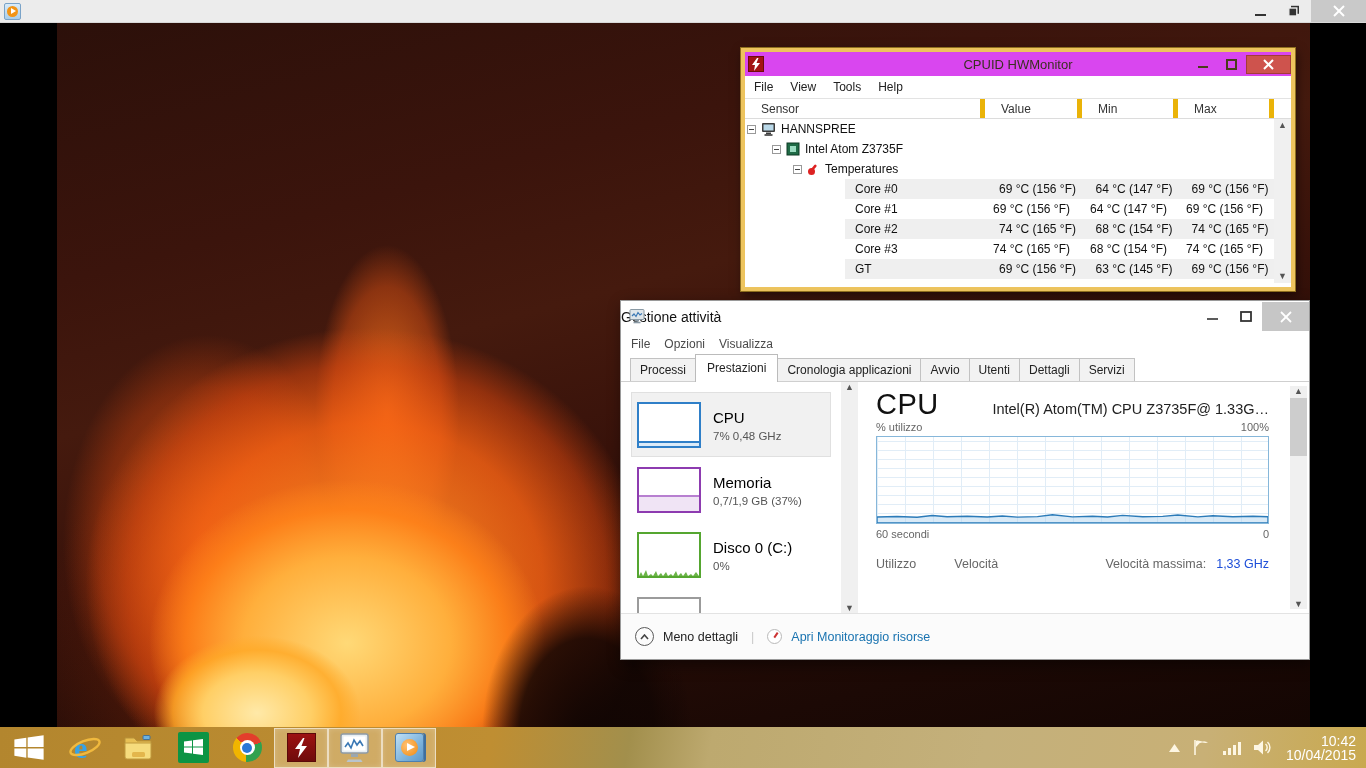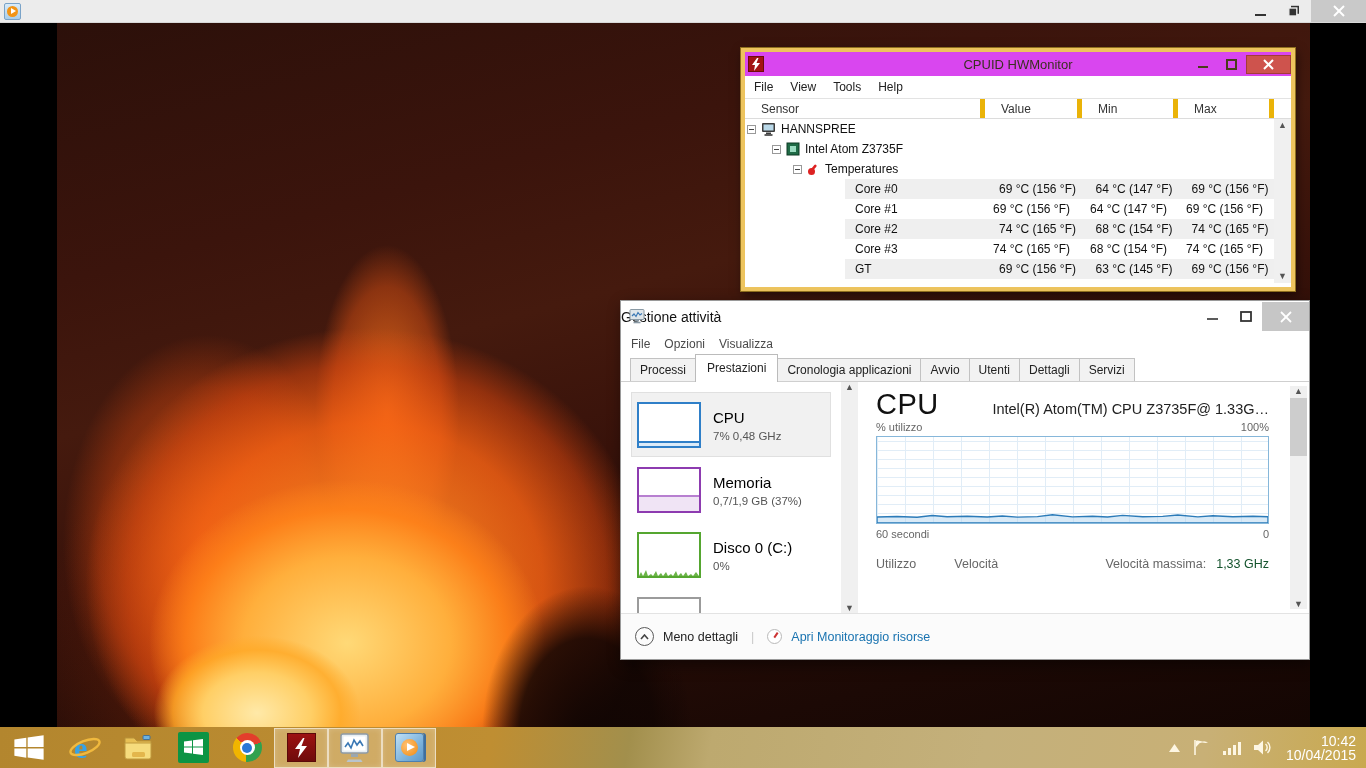--- a/index.html
+++ b/index.html
@@ -110,21 +110,21 @@
     text-overflow:ellipsis; max-width:300px; }
   .axis-row { display:flex; font-size:11px; color:#666; }
   .axis-row .r { margin-left:auto; }
   .graph { margin-top:3px; height:88px; border:1px solid #86b7da; position:relative; background:
       repeating-linear-gradient(90deg,#e1edf7 0 1px, transparent 1px 28px),
       repeating-linear-gradient(0deg,#e1edf7 0 1px, transparent 1px 9px), #fff; }
   .graph svg { position:absolute; left:0; bottom:0; width:100%; height:14px; display:block; }
   .stat-row { display:flex; font-size:12.5px; color:#666; margin-top:17px; }
   .stat-row .s2 { margin-left:38px; }
   .maxspeed { margin-left:auto; display:flex; gap:10px; }
-  .maxspeed b { color:#14532d; font-weight:400; }
+  .maxspeed b { color:#1d4ed8; font-weight:400; }
 
   
   #tm .footer { height:46px; border-top:1px solid #e3e3e3; background:#fbfbfb;
     display:flex; align-items:center; padding:0 14px; gap:9px; font-size:12.5px; color:#222; }
   .chev-circle { width:19px; height:19px; border:1px solid #5a5a5a; border-radius:50%;
     display:flex; align-items:center; justify-content:center; }
   .vsep { color:#c9c9c9; padding:0 4px; }
   .gauge { width:15px; height:15px; border:1px solid #b9b9b9; border-radius:50%; position:relative; background:#fff; }
   .gauge::after { content:""; position:absolute; left:7px; top:2px; width:1.6px; height:6px;
     background:#c33; transform:rotate(35deg); }

